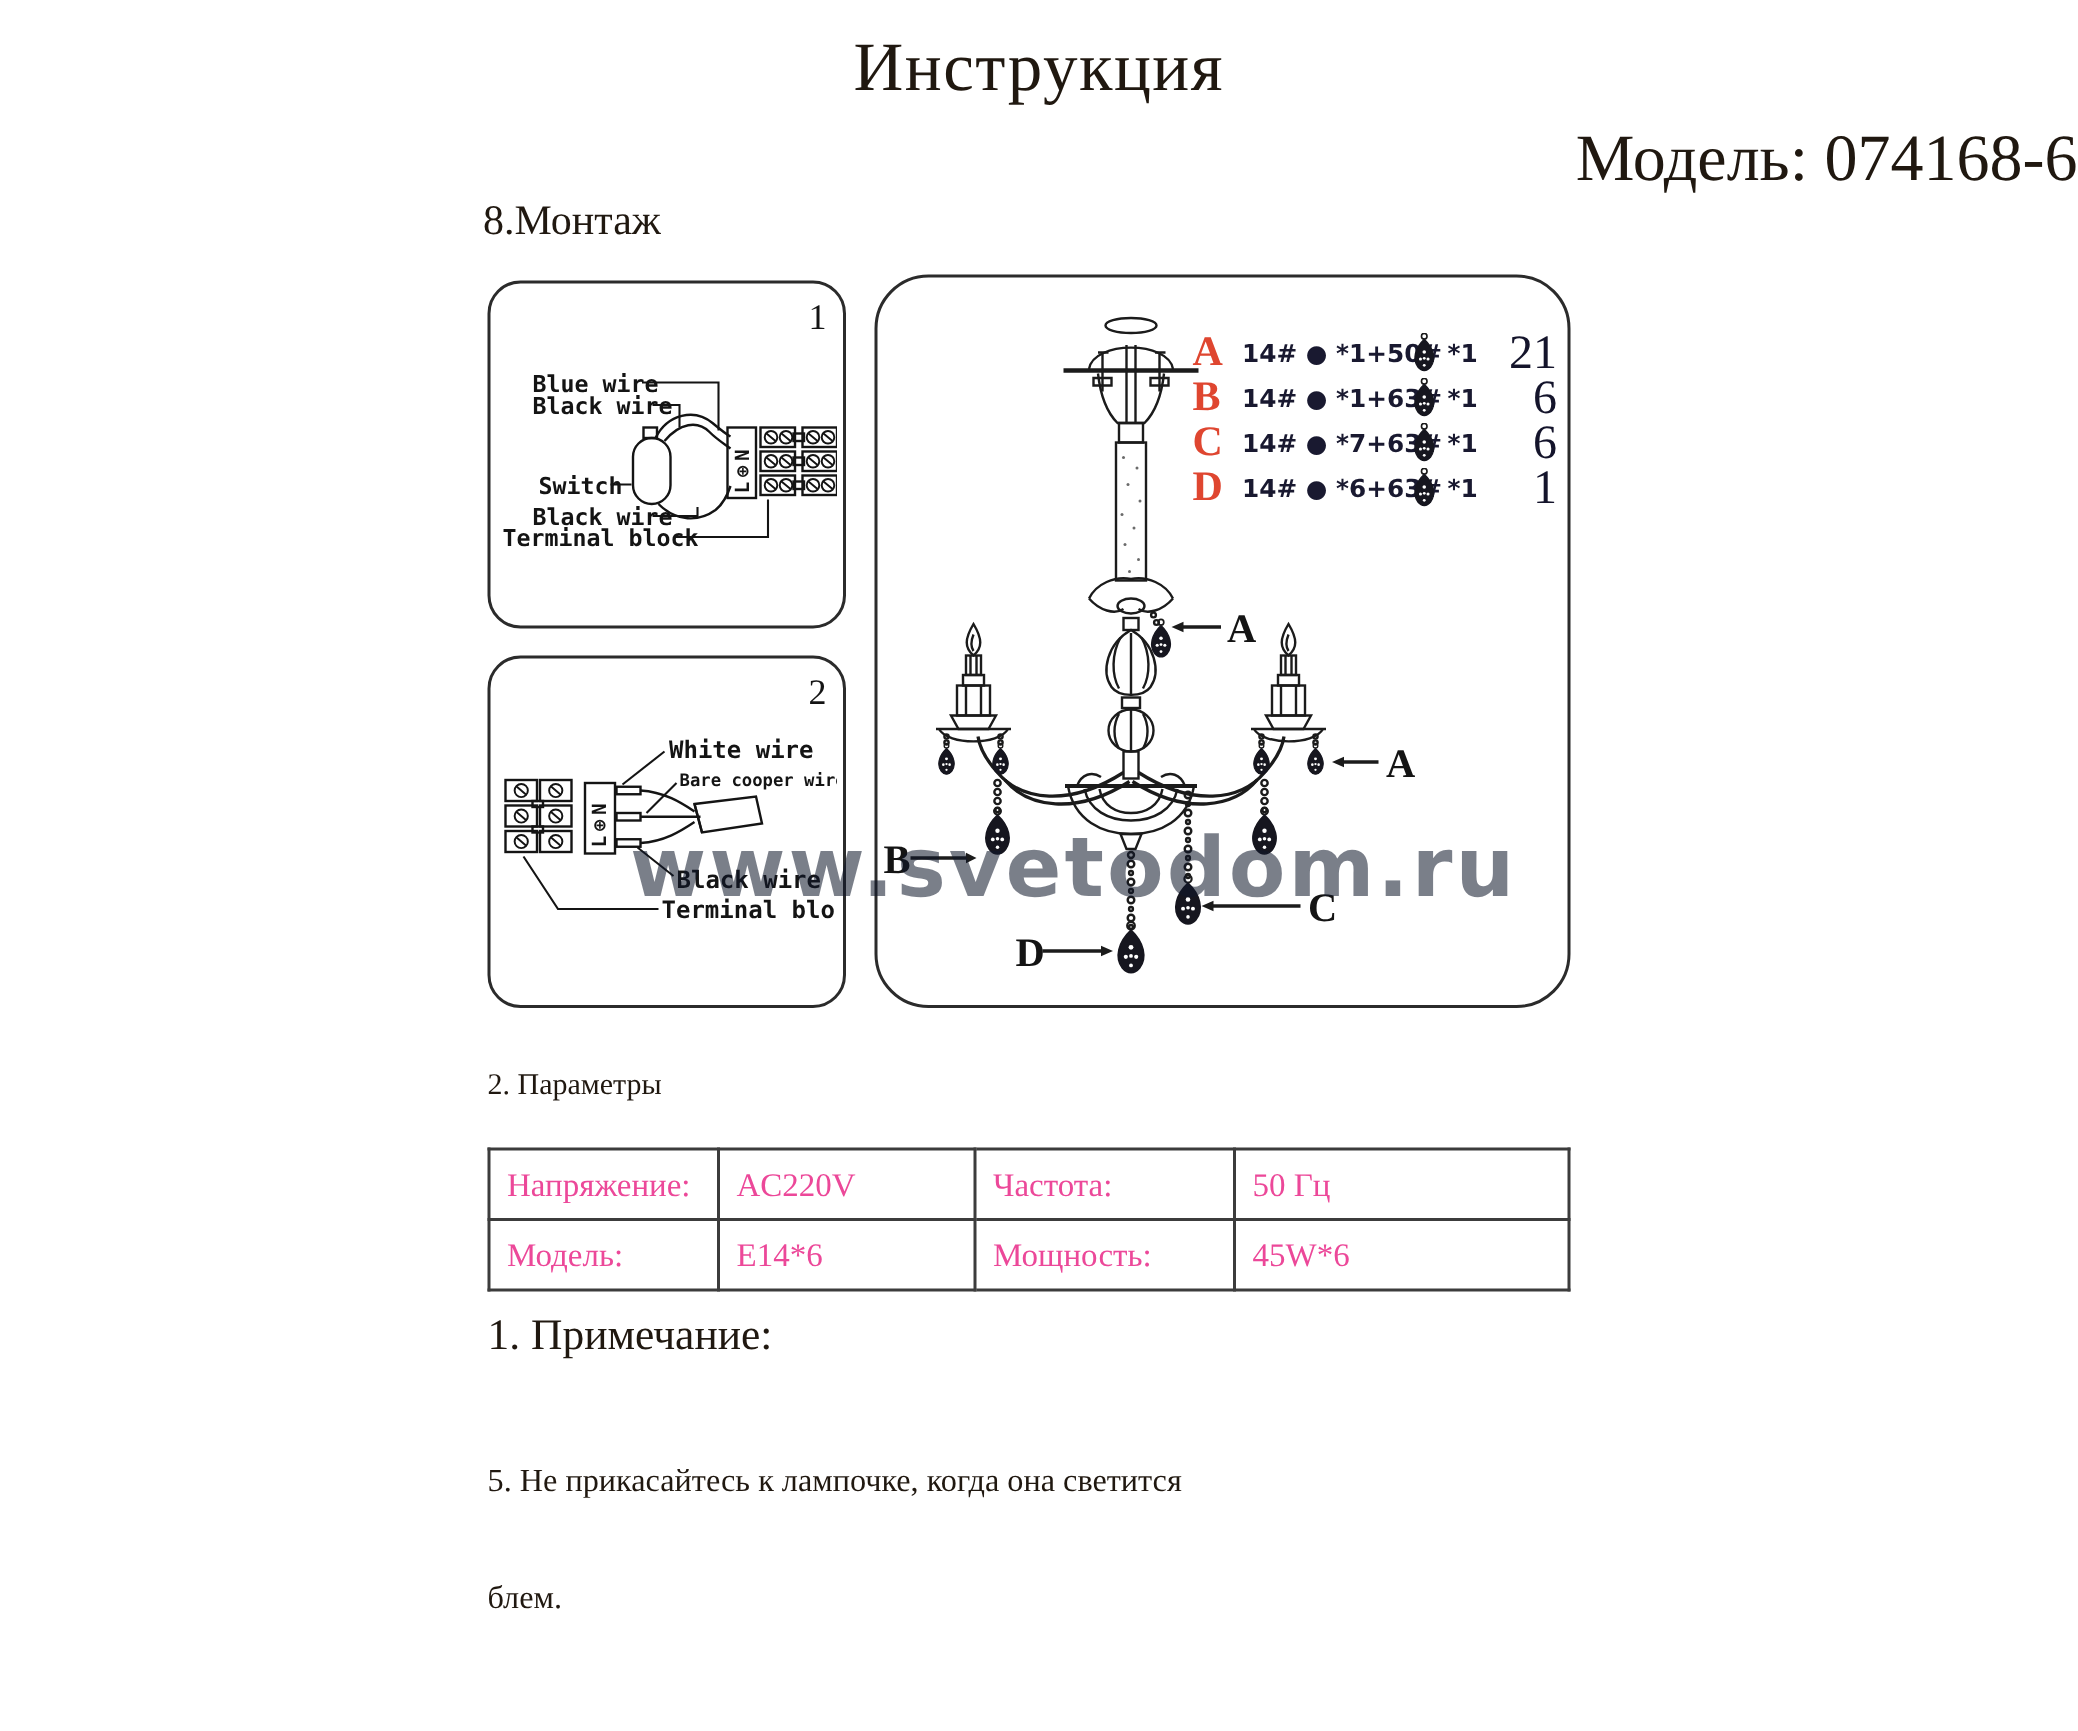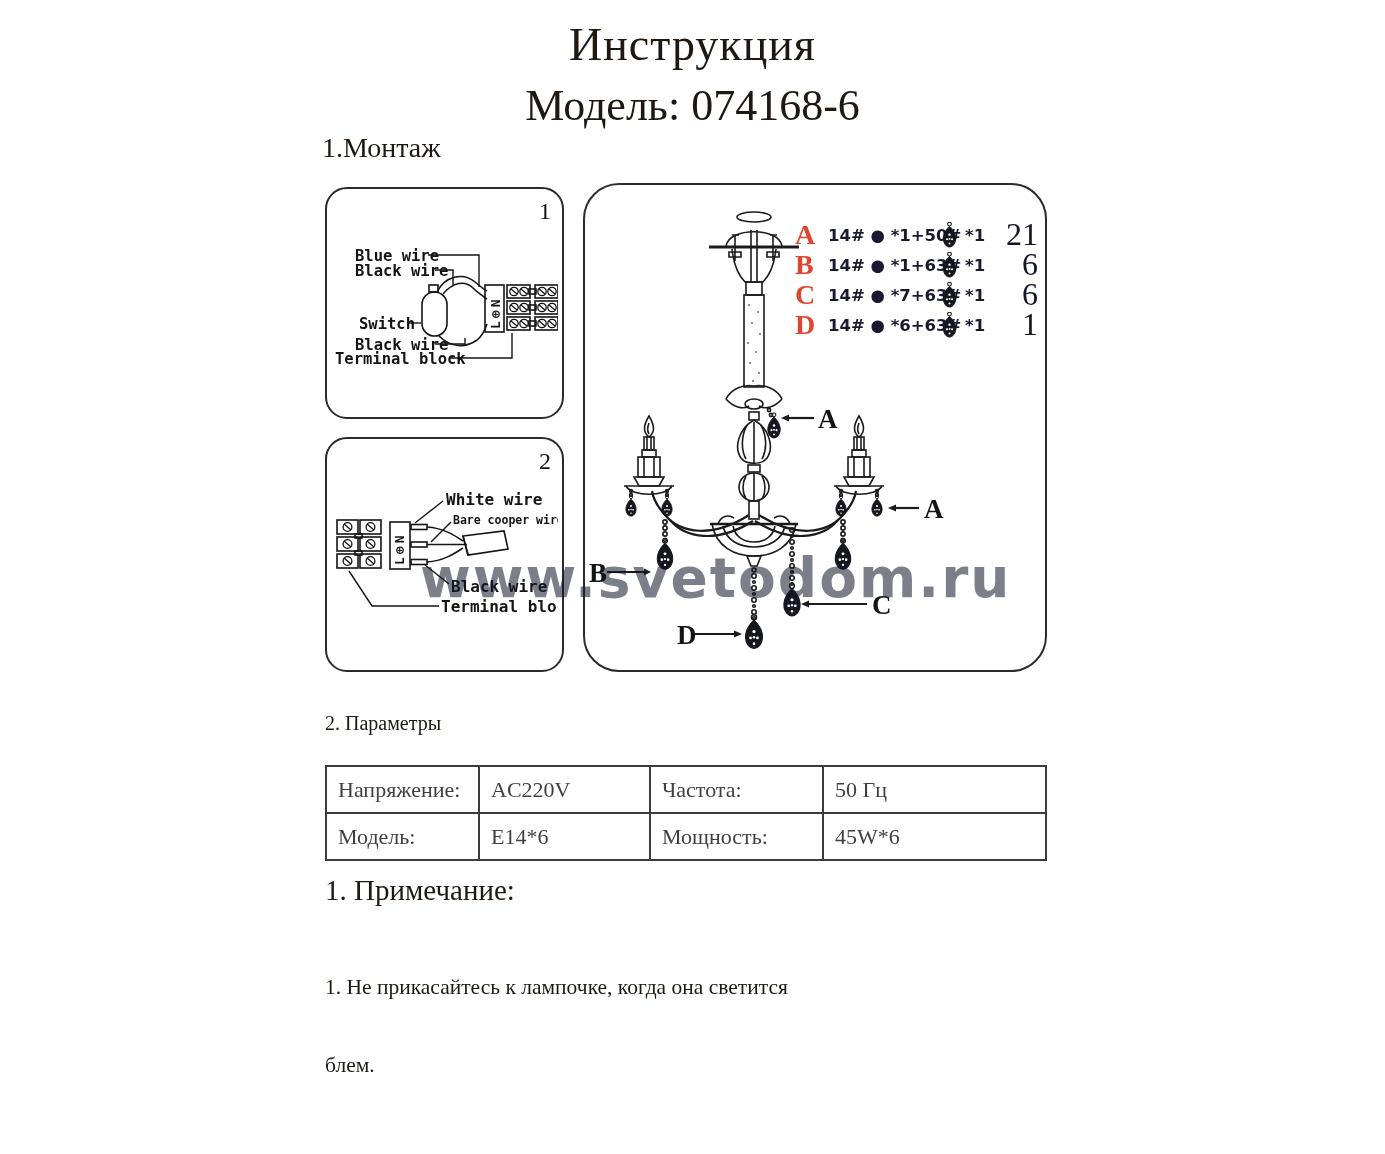--- a/index.html
+++ b/index.html
@@ -1,21 +1,21 @@
 <!DOCTYPE html>
 <html><head>
 <meta charset="utf-8">
 <style>
   html,body{margin:0;padding:0;background:#fff;}
   .page{position:relative;width:1385px;height:1154px;background:#ffffff;overflow:hidden;
         font-family:"Liberation Serif",serif;color:#201810;}
   .abs{position:absolute;}
   
   .title1{left:0;top:18px;width:100%;text-align:center;font-size:46px;letter-spacing:1px;}
-  .title2{left:0;top:80px;width:100%;text-align:center;font-size:44px;}
+  .title2{left:0;top:80px;width:100%;text-align:right;font-size:44px;}
   .h-montage{left:322px;top:132px;font-size:28px;}
   .h-params{left:325px;top:712px;font-size:20px;}
   .h-notes{left:325px;top:874px;font-size:29px;}
   
   .wirebox{border:2px solid #2b2b2b;border-radius:22px;background:#fff;}
   .bigbox{border:2px solid #2b2b2b;border-radius:36px;background:#fff;}
   #box1{left:325px;top:187px;width:235px;height:228px;}
   #box2{left:325px;top:437px;width:235px;height:231px;}
   #figbox{left:583px;top:183px;width:460px;height:485px;}
   .boxsvg{position:absolute;left:0;top:0;}
@@ -23,21 +23,21 @@
   .plist-row{position:absolute;left:210px;width:245px;height:30px;}
   .plist-letter{position:absolute;left:0;top:0;font-size:28px;font-weight:bold;color:#df4630;line-height:30px;}
   .plist-spec{position:absolute;left:33px;top:5px;font-family:"DejaVu Sans",sans-serif;font-weight:bold;
               font-size:16.5px;color:#191930;white-space:pre;line-height:22px;}
   .plist-icon{position:absolute;left:146px;top:2px;}
   .plist-count{position:absolute;left:170px;top:5px;font-family:"DejaVu Sans",sans-serif;font-weight:bold;
                font-size:16.5px;color:#191930;line-height:22px;}
   .plist-qty{position:absolute;left:195px;top:-3px;width:48px;text-align:right;font-size:32px;color:#14142b;line-height:34px;}
   
   .ptable{position:absolute;left:325px;top:765px;border-collapse:collapse;}
-  .ptable td{border:2px solid #3c3c3c;font-size:22px;color:#404040;padding:0 0 0 11px;height:45px;vertical-align:middle;}
+  .ptable td{border:2px solid #3c3c3c;font-size:22px;color:#ec4899;padding:0 0 0 11px;height:45px;vertical-align:middle;}
   
   .notes{position:absolute;left:325px;top:921px;font-size:21.5px;line-height:26.3px;color:#201810;white-space:pre;}
   
   .watermark{position:absolute;left:420px;top:546px;font-family:"DejaVu Sans",sans-serif;font-weight:bold;
              font-size:55px;letter-spacing:2px;color:#0f172a;opacity:0.55;pointer-events:none;z-index:30;}
   svg text{font-family:"DejaVu Sans Mono",monospace;font-weight:bold;fill:#141414;}
   svg text.boxnum{font-family:"Liberation Serif",serif;font-weight:normal;font-size:24px;}
   svg text.figletter{font-family:"Liberation Serif",serif;font-weight:bold;font-size:27px;}
 </style>
 </head>
@@ -54,21 +54,21 @@
         <circle cx="-3" cy="2.5" r="1.2" fill="#fff"></circle>
         <circle cx="3" cy="2.5" r="1.2" fill="#fff"></circle>
         <circle cx="0" cy="7.5" r="1.1" fill="#fff"></circle>
         <circle cx="0" cy="2" r="1.1" fill="#fff"></circle>
       </g>
     </defs>
   </svg>
 
   <div class="abs title1">Инструкция</div>
   <div class="abs title2">Модель: 074168-6</div>
-  <div class="abs h-montage">1.Монтаж</div>
+  <div class="abs h-montage">8.Монтаж</div>
 
   <div class="abs wirebox" id="box1">
     <svg class="boxsvg" width="231" height="224" viewBox="0 0 231 224">
       <g stroke="#141414" stroke-width="1.6" fill="none">
 
         <rect x="95" y="103" width="25" height="44" rx="12.5"></rect>
         <rect x="102" y="96" width="9" height="7"></rect>
 
         <path d="M110,103 C118,87 136,83 148,93 C154,98 158,101 160,102"></path>
         <path d="M116,105 C126,93 138,91 146,99 C151,104 156,107 160,110"></path>
@@ -382,21 +382,21 @@
       <td>Модель:</td>
       <td>E14*6</td>
       <td>Мощность:</td>
       <td>45W*6</td>
     </tr>
   </tbody>
     </table>
 
   <div class="abs h-notes">1. Примечание:</div>
   <div class="notes">
-    <div>1. Не прикасайтесь к лампочке, когда она светится</div>
+    <div>5. Не прикасайтесь к лампочке, когда она светится</div>
     <div>блем.</div>
     
     
     
     
     
   </div>
 
 </div>
 

